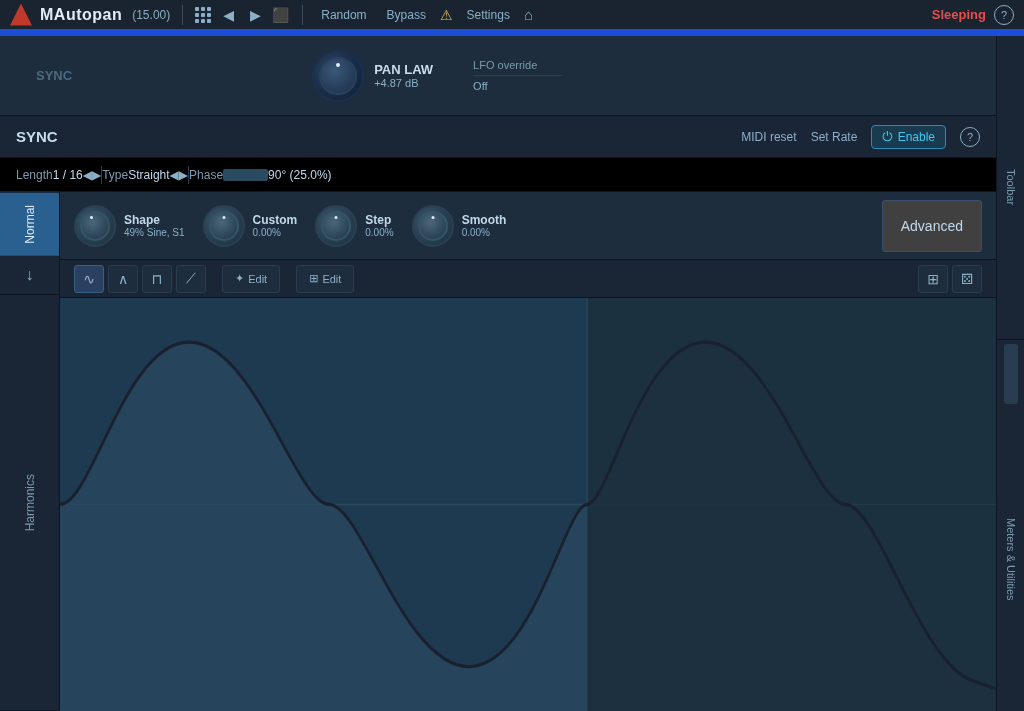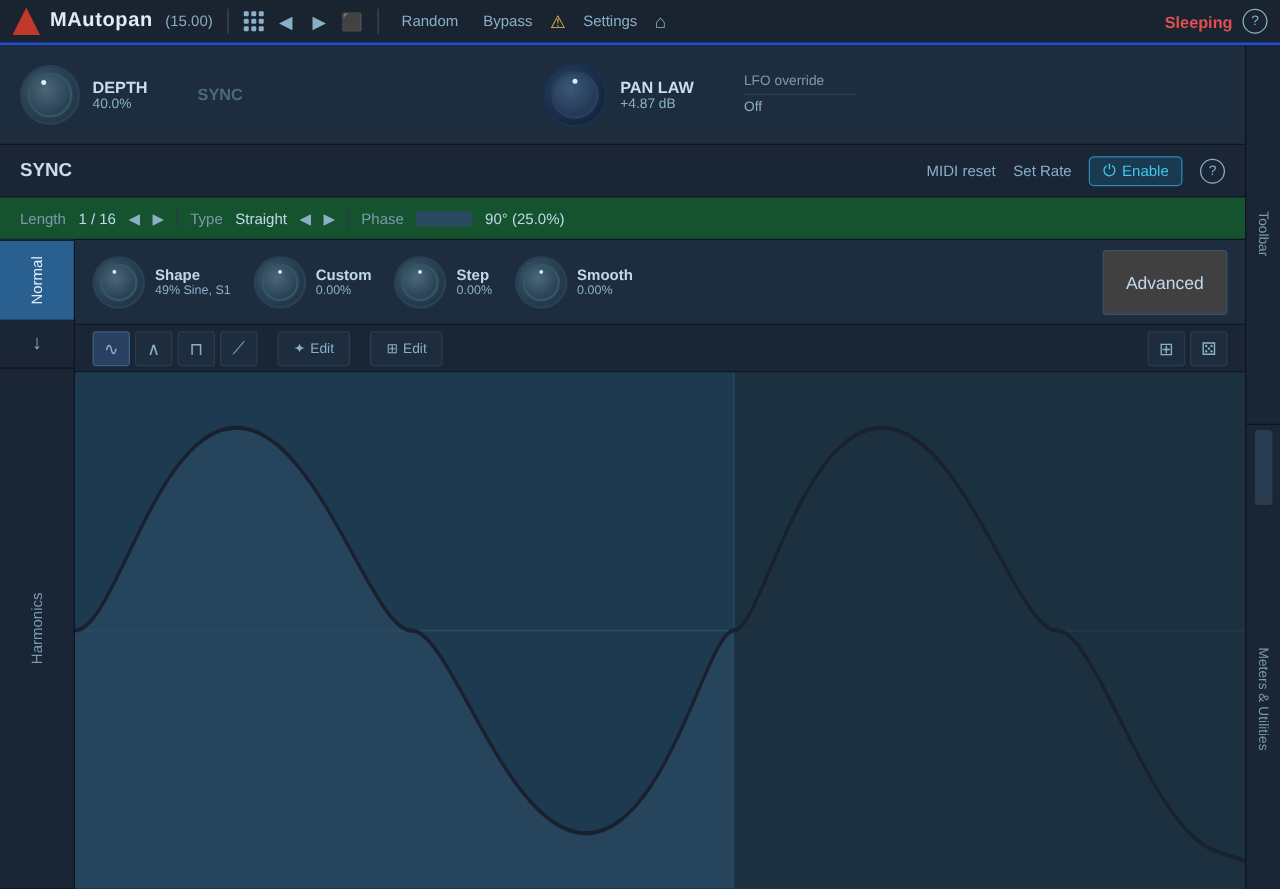--- a/index.html
+++ b/index.html
@@ -13,21 +13,21 @@
     }
 
     
     .top-bar {
       display: flex;
       align-items: center;
       background: #1a2330;
       height: 36px;
       padding: 0 10px;
       gap: 8px;
-      border-bottom: 2px solid #1d4ed8;
+      border-bottom: 7px solid #1d4ed8;
     }
     .logo-icon {
       width: 22px; height: 22px;
       background: #c0392b;
       clip-path: polygon(50% 0%, 100% 100%, 0% 100%);
       flex-shrink: 0;
     }
     .app-title {
       color: #e0ecf8;
       font-size: 16px;
@@ -250,27 +250,27 @@
       border-radius: 4px;
       padding: 3px 10px;
       font-size: 12px;
       cursor: pointer;
       display: flex; align-items: center; gap: 5px;
     }
     .power-icon { font-size: 13px; }
 
     
     .sync-params-row {
-      background: #14532d;
+      background: #000000;
       display: flex;
       align-items: center;
       padding: 4px 16px;
       height: 34px;
       border-bottom: 1px solid #0d1520;
-      gap: 10px;
+      gap: 0;
     }
     .sync-param-label { color: #7a9ab0; font-size: 12px; }
     .sync-param-value { color: #c0d8ec; font-size: 12px; }
     .sync-arrow {
       color: #8ab0c8;
       font-size: 12px;
       cursor: pointer;
     }
     .sync-sep {
       width: 1px; height: 18px;
@@ -529,31 +529,20 @@
   <span class="sleeping-label">Sleeping</span>
   <div class="help-btn">?</div>
 </div>
 
 <div class="main-area">
 
   <div class="content">
 
     <div class="params-row">
 
-      <div class="knob-group">
-        <div class="knob knob-depth">
-          <div class="knob-inner">
-            <div class="knob-dot" style="transform: translateX(-50%) rotate(-30deg);top:4px;left:calc(50% - 5px);"></div>
-          </div>
-        </div>
-        <div class="knob-label-group">
-          <span class="knob-name">DEPTH</span>
-          <span class="knob-value">40.0%</span>
-        </div>
-      </div>
 
       <div class="rate-label">SYNC</div>
 
       <div class="knob-group" style="margin-left:200px;">
         <div class="knob-panlaw">
           <div class="knob-panlaw-inner">
             <div class="knob-panlaw-dot"></div>
           </div>
         </div>
         <div class="knob-label-group">

